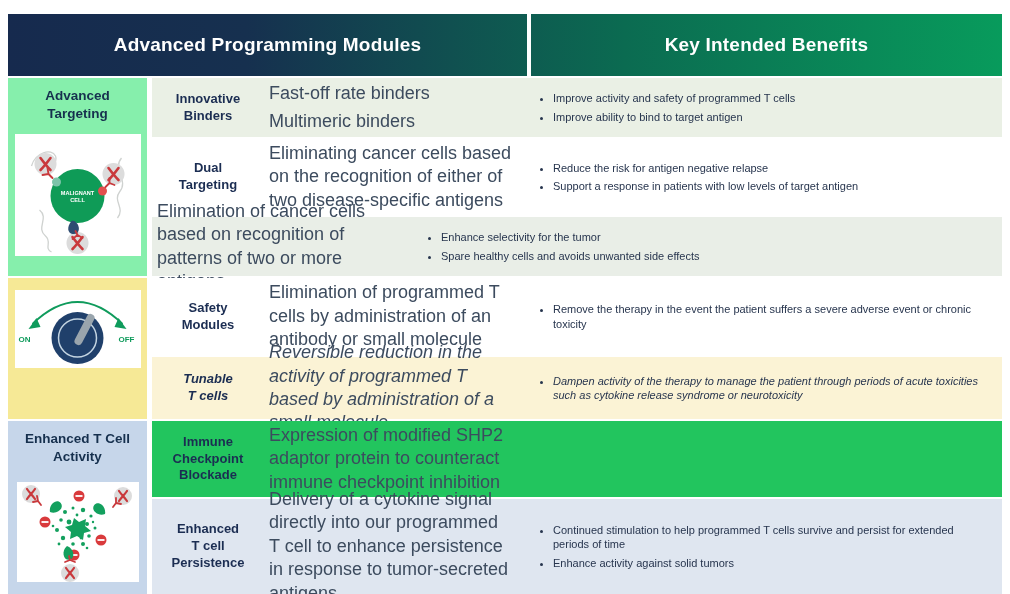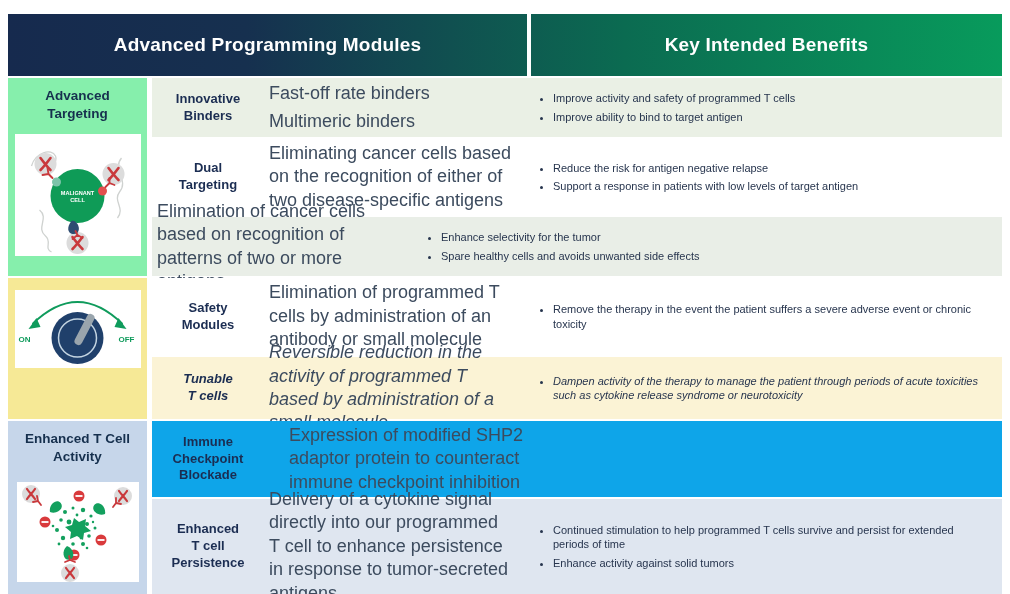--- a/index.html
+++ b/index.html
@@ -25,21 +25,21 @@
   .category-title { margin-top:9px; text-align:center; font-weight:bold; font-size:13.5px;
     line-height:1.3; color:#16304e; }
   .illo { background:#fff; margin-top:12px; line-height:0; }
   .illo-3 { margin-top:17px; }
 
   .rows { flex:1; display:flex; flex-direction:column; }
   .row { display:flex; }
   .row + .row { border-top:2px solid #fff; }
   .row-1{height:59px;background:#eaf0e5;} .row-2{height:78px;background:#fff;}
   .row-3{height:61px;background:#e9eee7;} .row-4{height:77px;background:#fff;}
-  .row-5{height:64px;background:#fbf3d5;font-style:italic;} .row-6{height:76px;background:#0ea5e9;gap:20px;}
+  .row-5{height:64px;background:#fbf3d5;font-style:italic;} .row-6{height:76px;background:#22c55e;}
   .row-7{height:97px;background:#dfe6f0;}
 
   .module { width:112px; display:flex; flex-direction:column; align-items:center; justify-content:center;
     text-align:center; font-weight:bold; font-size:13px; line-height:1.3; color:#1b2d52; }
   .desc { width:262px; display:flex; align-items:center; padding:6px 14px 6px 5px;
     font-size:18px; line-height:1.3; color:#3c4b5e; }
   .desc-lines div { margin:4px 0; }
   .benefits { flex:1; display:flex; align-items:center; padding:6px 10px 6px 0; }
   .benefits ul { margin:0; padding-left:27px; color:#27354e; font-size:11px; line-height:1.28; }
   .benefits li { margin:4px 0; }

